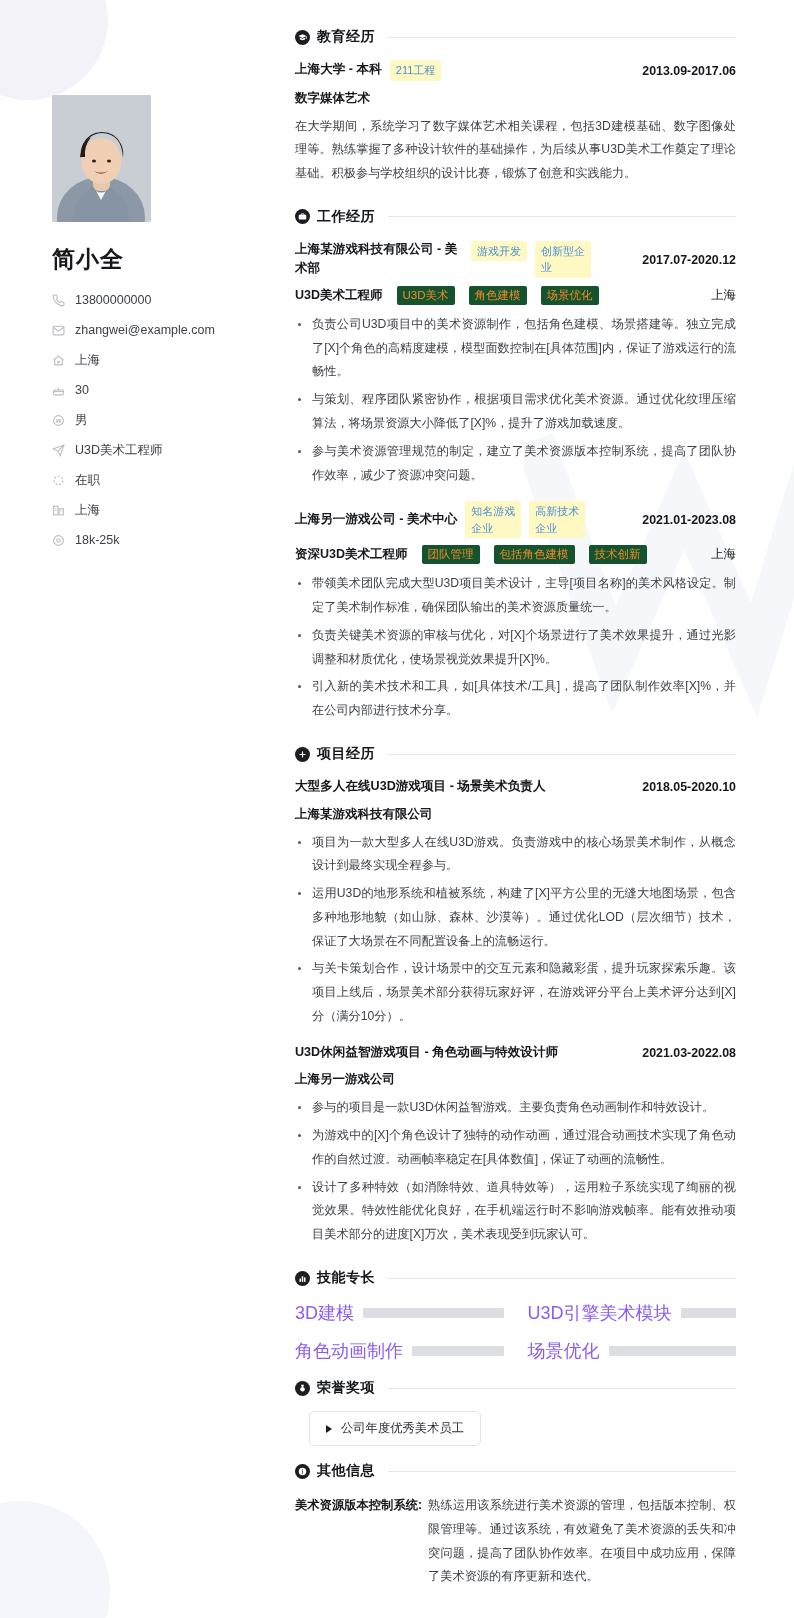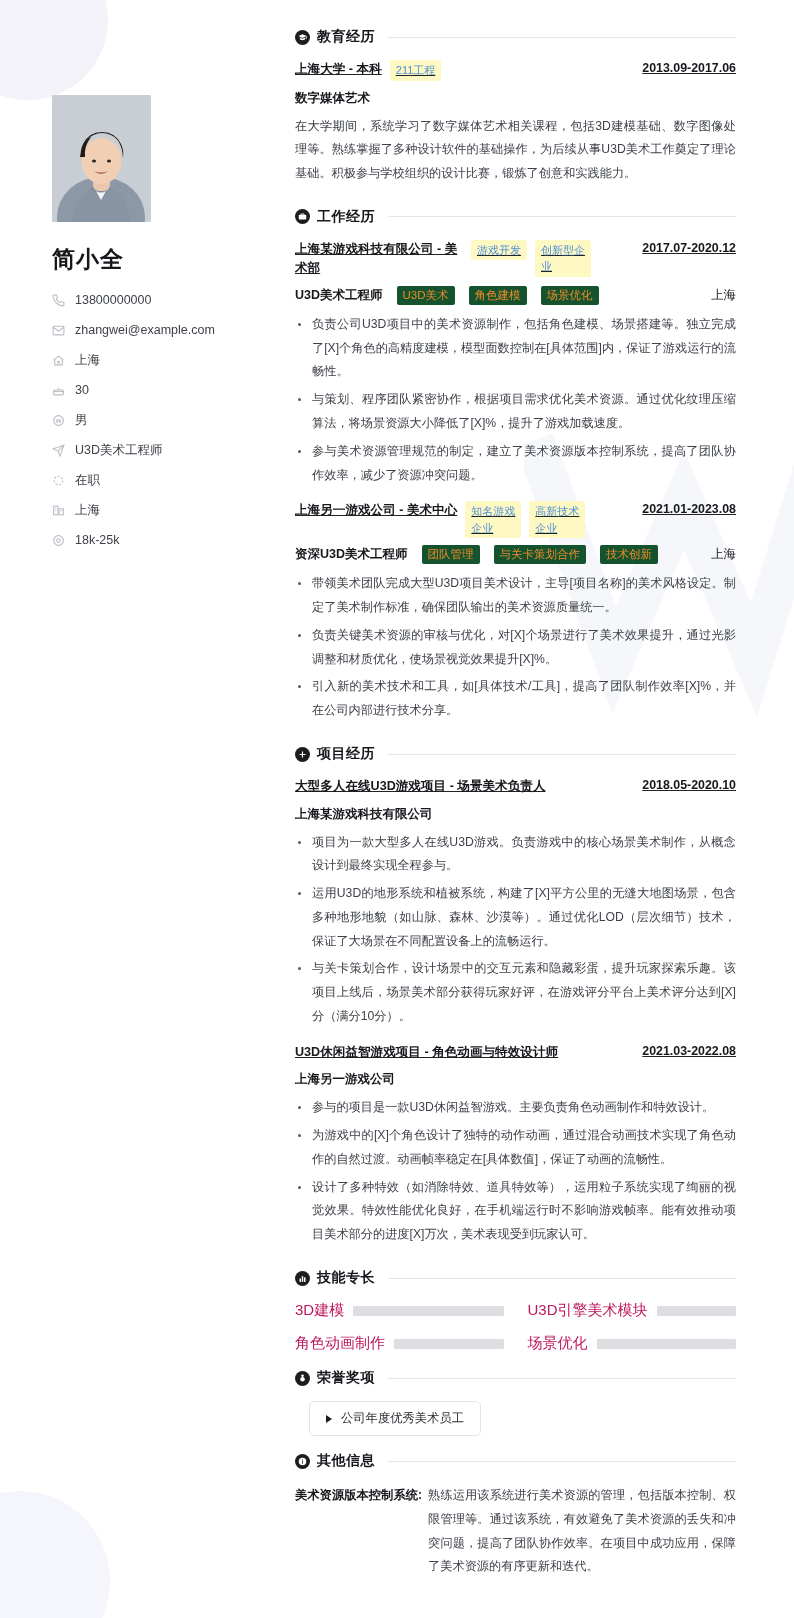--- a/index.html
+++ b/index.html
@@ -131,23 +131,22 @@
   }
 
   
   .section { margin-bottom: 22px; }
   .section.tight { margin-bottom: 16px; }
 
   .entry { margin-bottom: 14px; }
 
   .entry-top {
     display: flex;
-    align-items: flex-start;
+    align-items: center;
     gap: 8px;
-    text-decoration: underline;
   }
   .entry-title {
     font-size: 12.6px;
     font-weight: bold;
     color: #16181c;
     line-height: 1.55;
   }
   .entry-title.narrow { max-width: 168px; }
   .entry-date {
     margin-left: auto;
@@ -237,22 +236,22 @@
     column-gap: 24px;
     row-gap: 14px;
     margin-top: 4px;
   }
   .skill {
     display: flex;
     align-items: center;
     gap: 9px;
   }
   .skill-name {
-    font-size: 15px;
-    color: #be185d;
+    font-size: 18px;
+    color: #8b5cf6;
     white-space: nowrap;
   }
   .skill-bar {
     flex: 1 1 auto;
     height: 10px;
     background: #dcdee2;
     border-radius: 1px;
     overflow: hidden;
   }
   .skill-fill {
@@ -501,21 +500,21 @@
             <span class="entry-title narrow">上海另一游戏公司 - 美术中心</span>
             <span class="tagrow">
               <span class="tag-blue">知名游戏企业</span>
               <span class="tag-blue">高新技术企业</span>
             </span>
             <span class="entry-date">2021.01-2023.08</span>
           </div>
           <div class="entry-sub">
             <span class="role">资深U3D美术工程师</span>
             <span class="tag-orange">团队管理</span>
-            <span class="tag-orange">与关卡策划合作</span>
+            <span class="tag-orange">包括角色建模</span>
             <span class="tag-orange">技术创新</span>
             <span class="loc">上海</span>
           </div>
           <ul class="bullets">
             <li>带领美术团队完成大型U3D项目美术设计，主导[项目名称]的美术风格设定。制定了美术制作标准，确保团队输出的美术资源质量统一。</li>
             <li>负责关键美术资源的审核与优化，对[X]个场景进行了美术效果提升，通过光影调整和材质优化，使场景视觉效果提升[X]%。</li>
             <li>引入新的美术技术和工具，如[具体技术/工具]，提高了团队制作效率[X]%，并在公司内部进行技术分享。</li>
           </ul>
         </div>
       </section>

